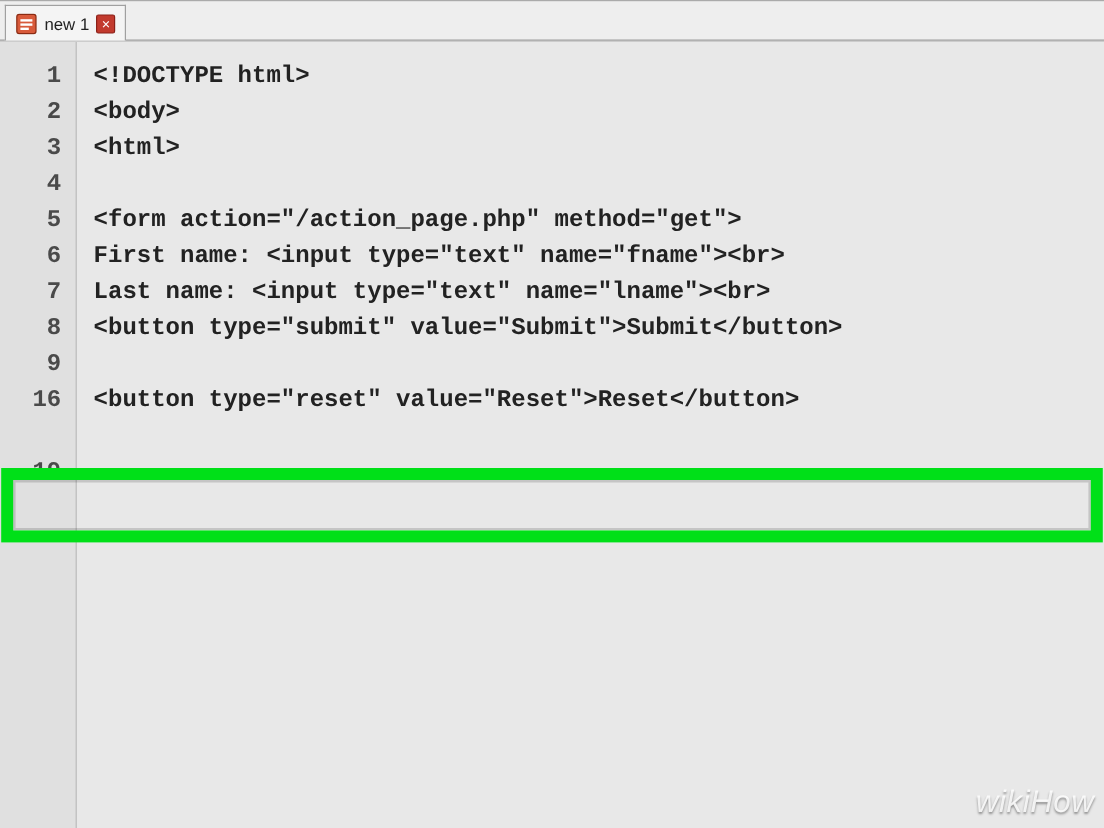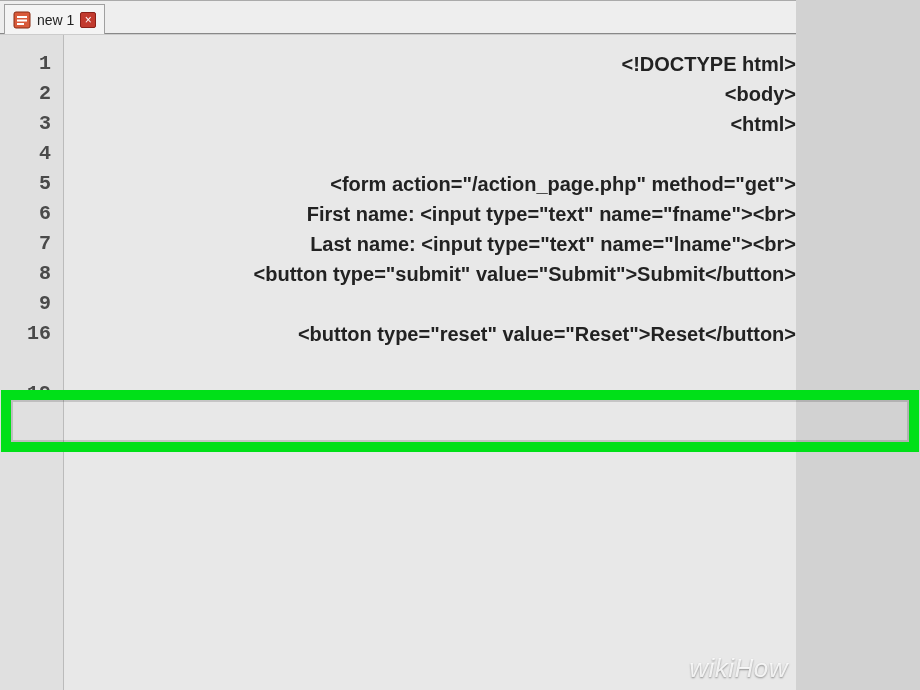--- a/index.html
+++ b/index.html
@@ -4,21 +4,21 @@
 <style>
   * { box-sizing: border-box; }
   html, body {
     margin: 0; padding: 0;
     width: 920px; height: 690px;
     overflow: hidden;
     font-family: "Courier New", Courier, monospace;
     background: #d2d2d2;
   }
   .window {
-    width: 796px; height: 690px;
+    width: 920px; height: 690px;
     position: relative;
     background: #d4d4d4;
   }
   .tabbar {
     height: 34px;
     background: #eee;
     border-bottom: 1px solid #888;
     display: flex;
     align-items: center;
     padding-left: 4px;
@@ -88,23 +88,22 @@
     padding-left: 14px;
     position: relative;
   }
   .code .line {
     height: 30px;
     line-height: 30px;
     font-size: 20px;
     font-weight: bold;
     color: #222;
     white-space: pre;
-    font-family: Liberation Sans, sans-serif;
+    font-family: Liberation Mono, monospace;
     position: relative;
-    text-align: right;
   }
   .code .line.active {
     background: linear-gradient(#f3f3fa, #ecebf6);
   }
   .caret {
     display: inline-block;
     width: 1px; height: 22px;
     background: #000;
     vertical-align: middle;
     margin-left: 1px;

